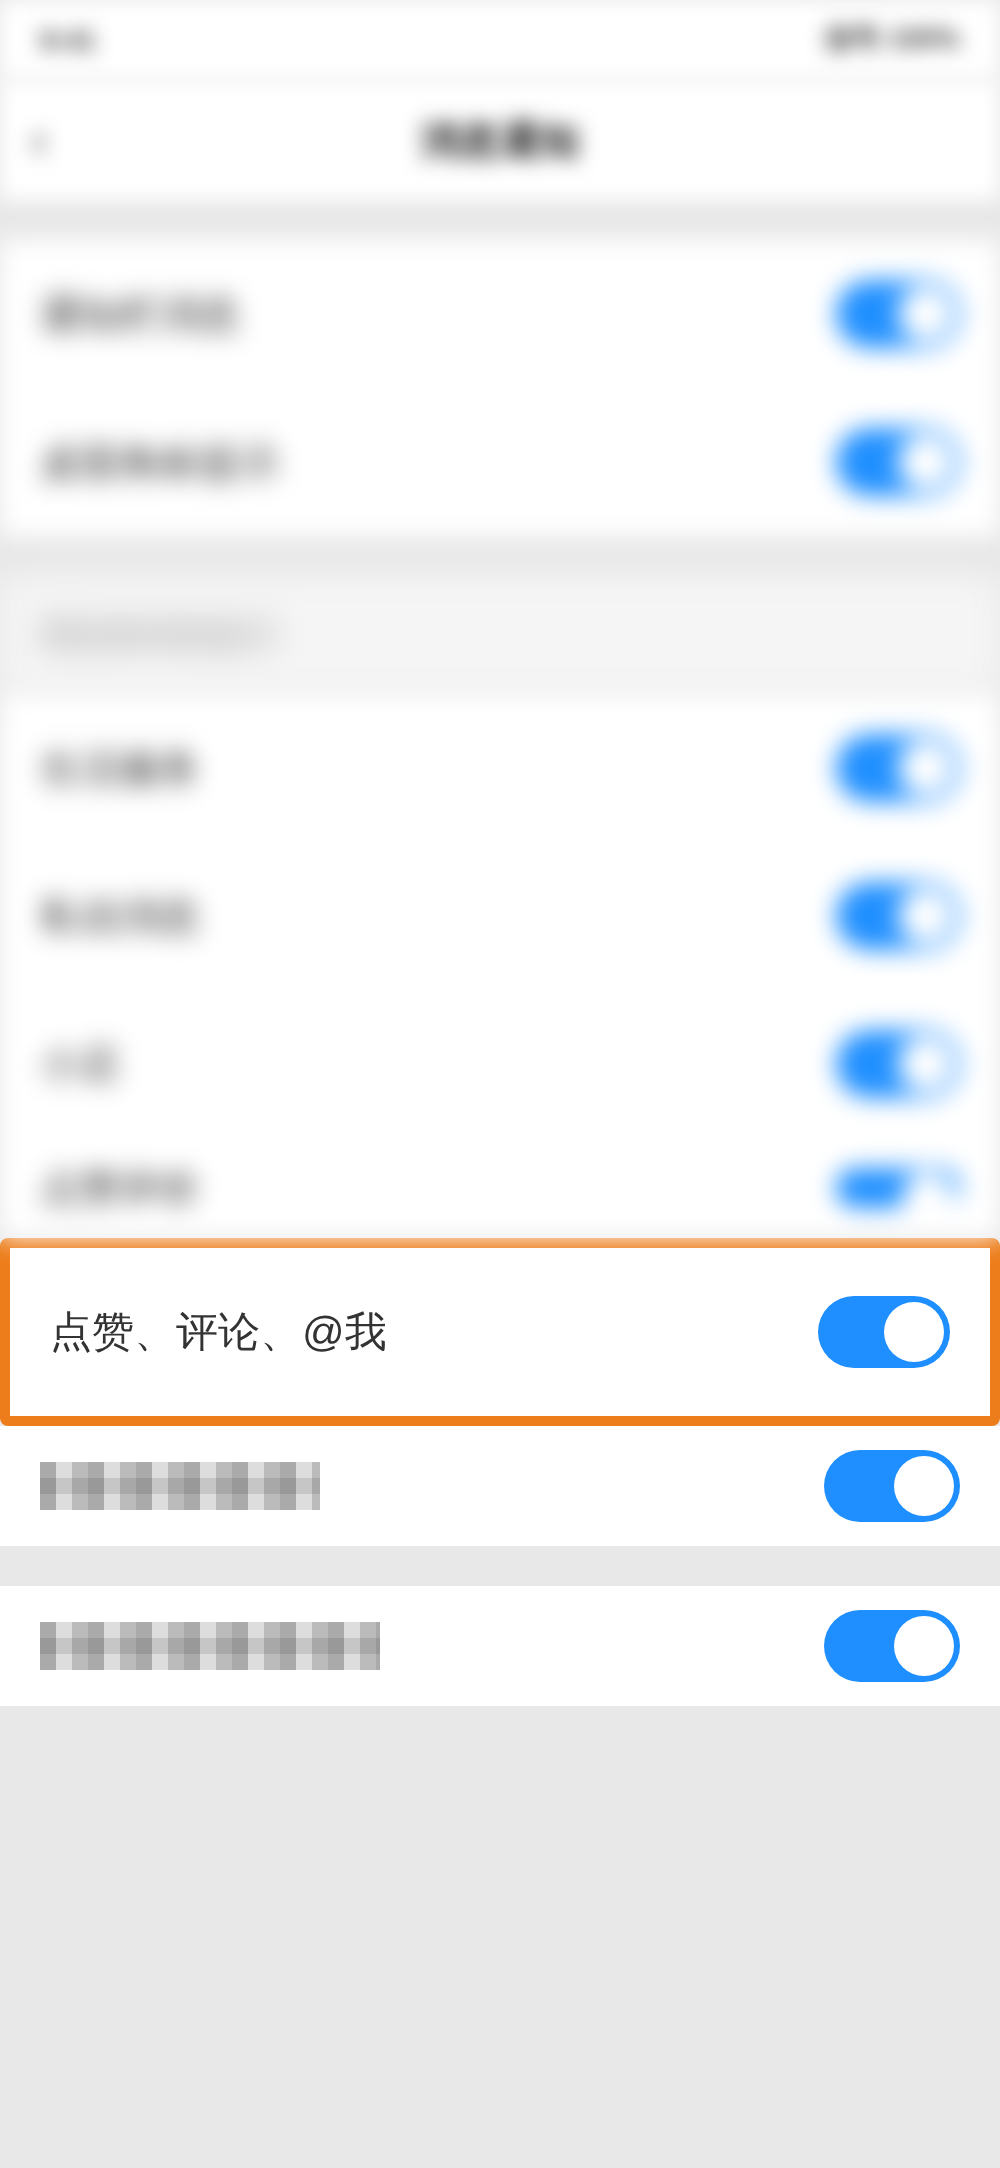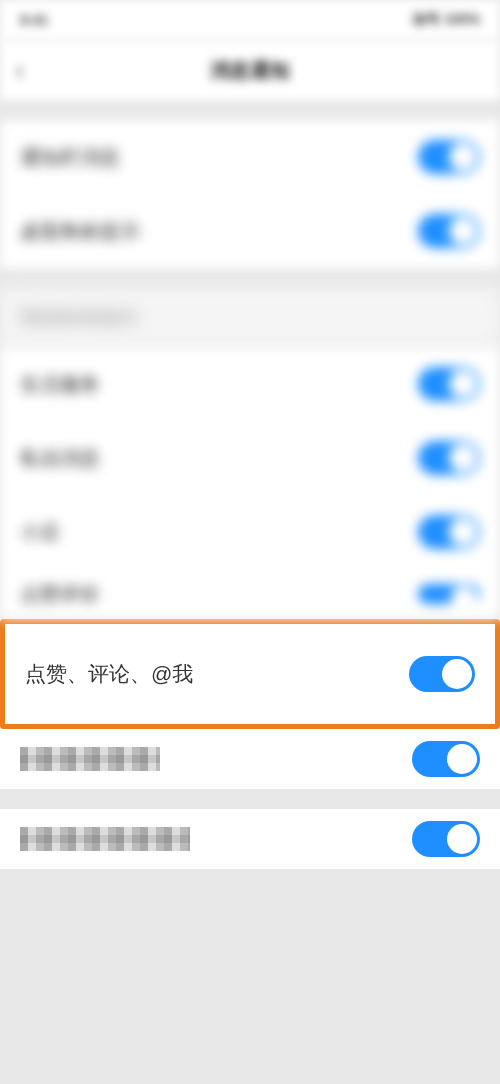--- a/index.html
+++ b/index.html
@@ -77,21 +77,21 @@
       height: 28px;
       background: #fff;
       border-radius: 50%;
     }
     .highlight-box {
       border: 5px solid #ed7d1a;
       border-radius: 4px;
       background: #fff;
     }
     .highlight-box .row {
-      height: 100px;
+      height: 84px;
       border-radius: 31px;
     }
     .highlight-box .row-label {
       font-size: 21px;
       color: #333;
     }
     .highlight-box .toggle {
       width: 66px;
       height: 36px;
       border-radius: 18px;

